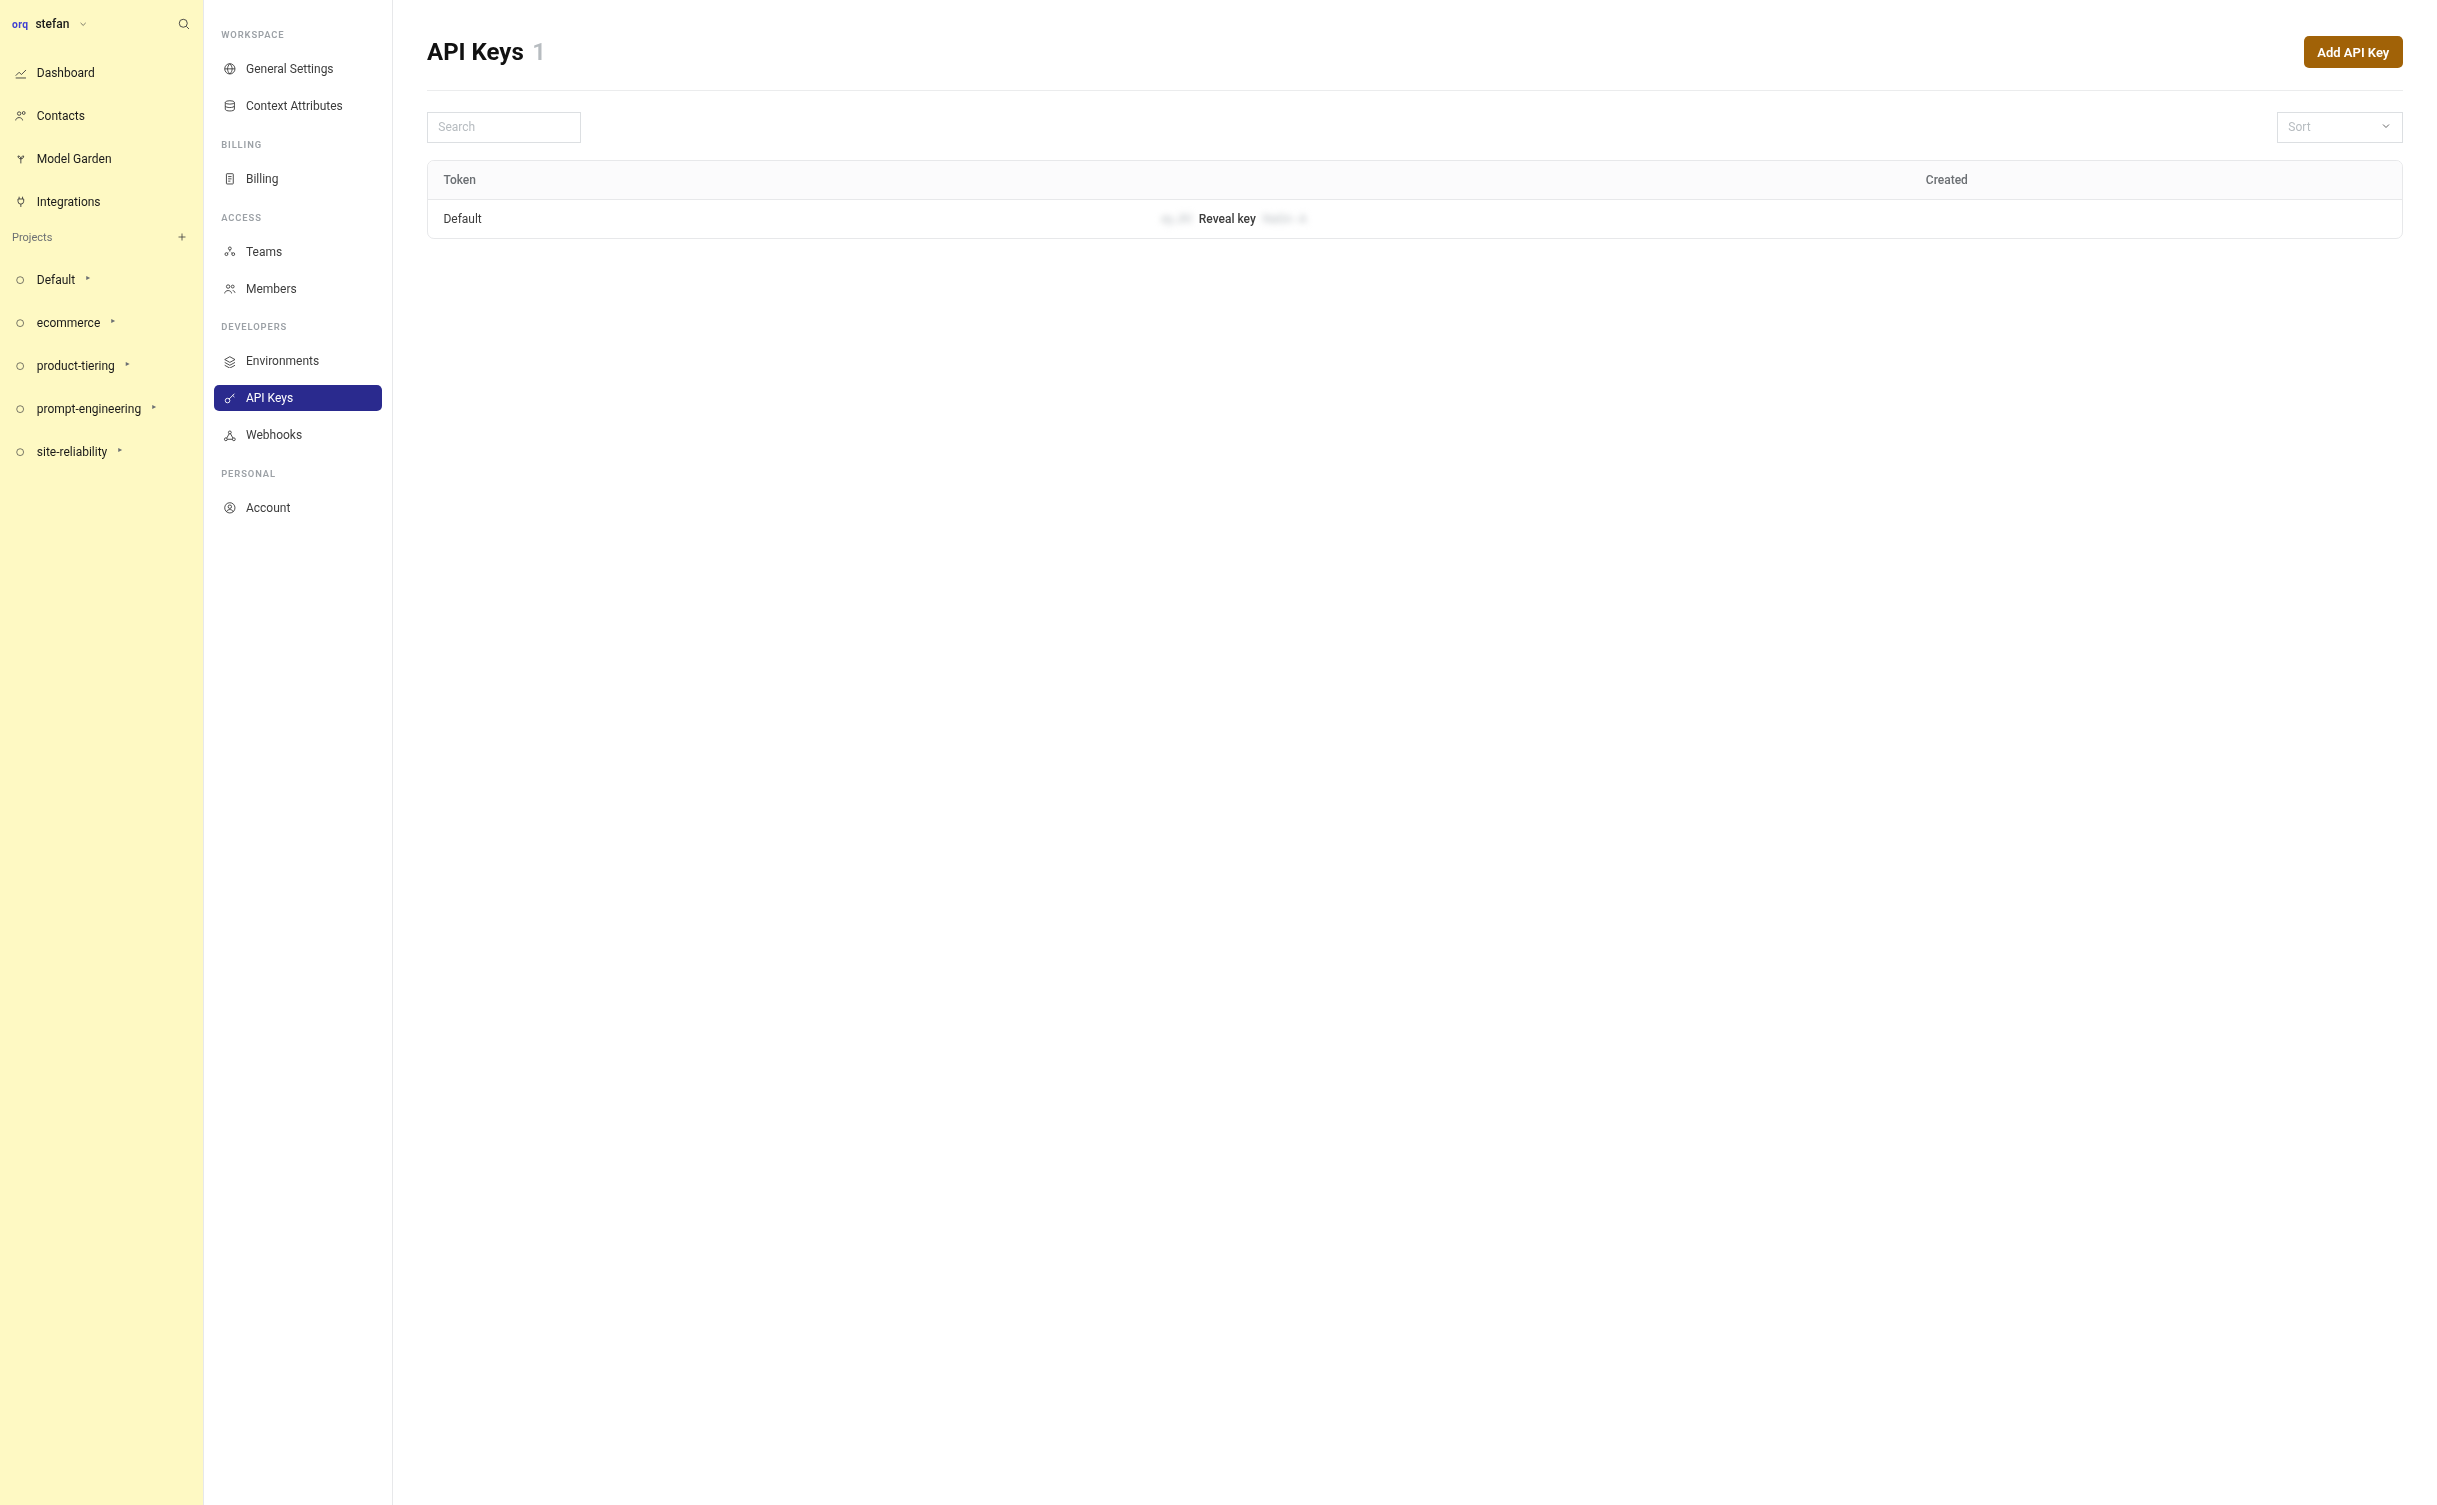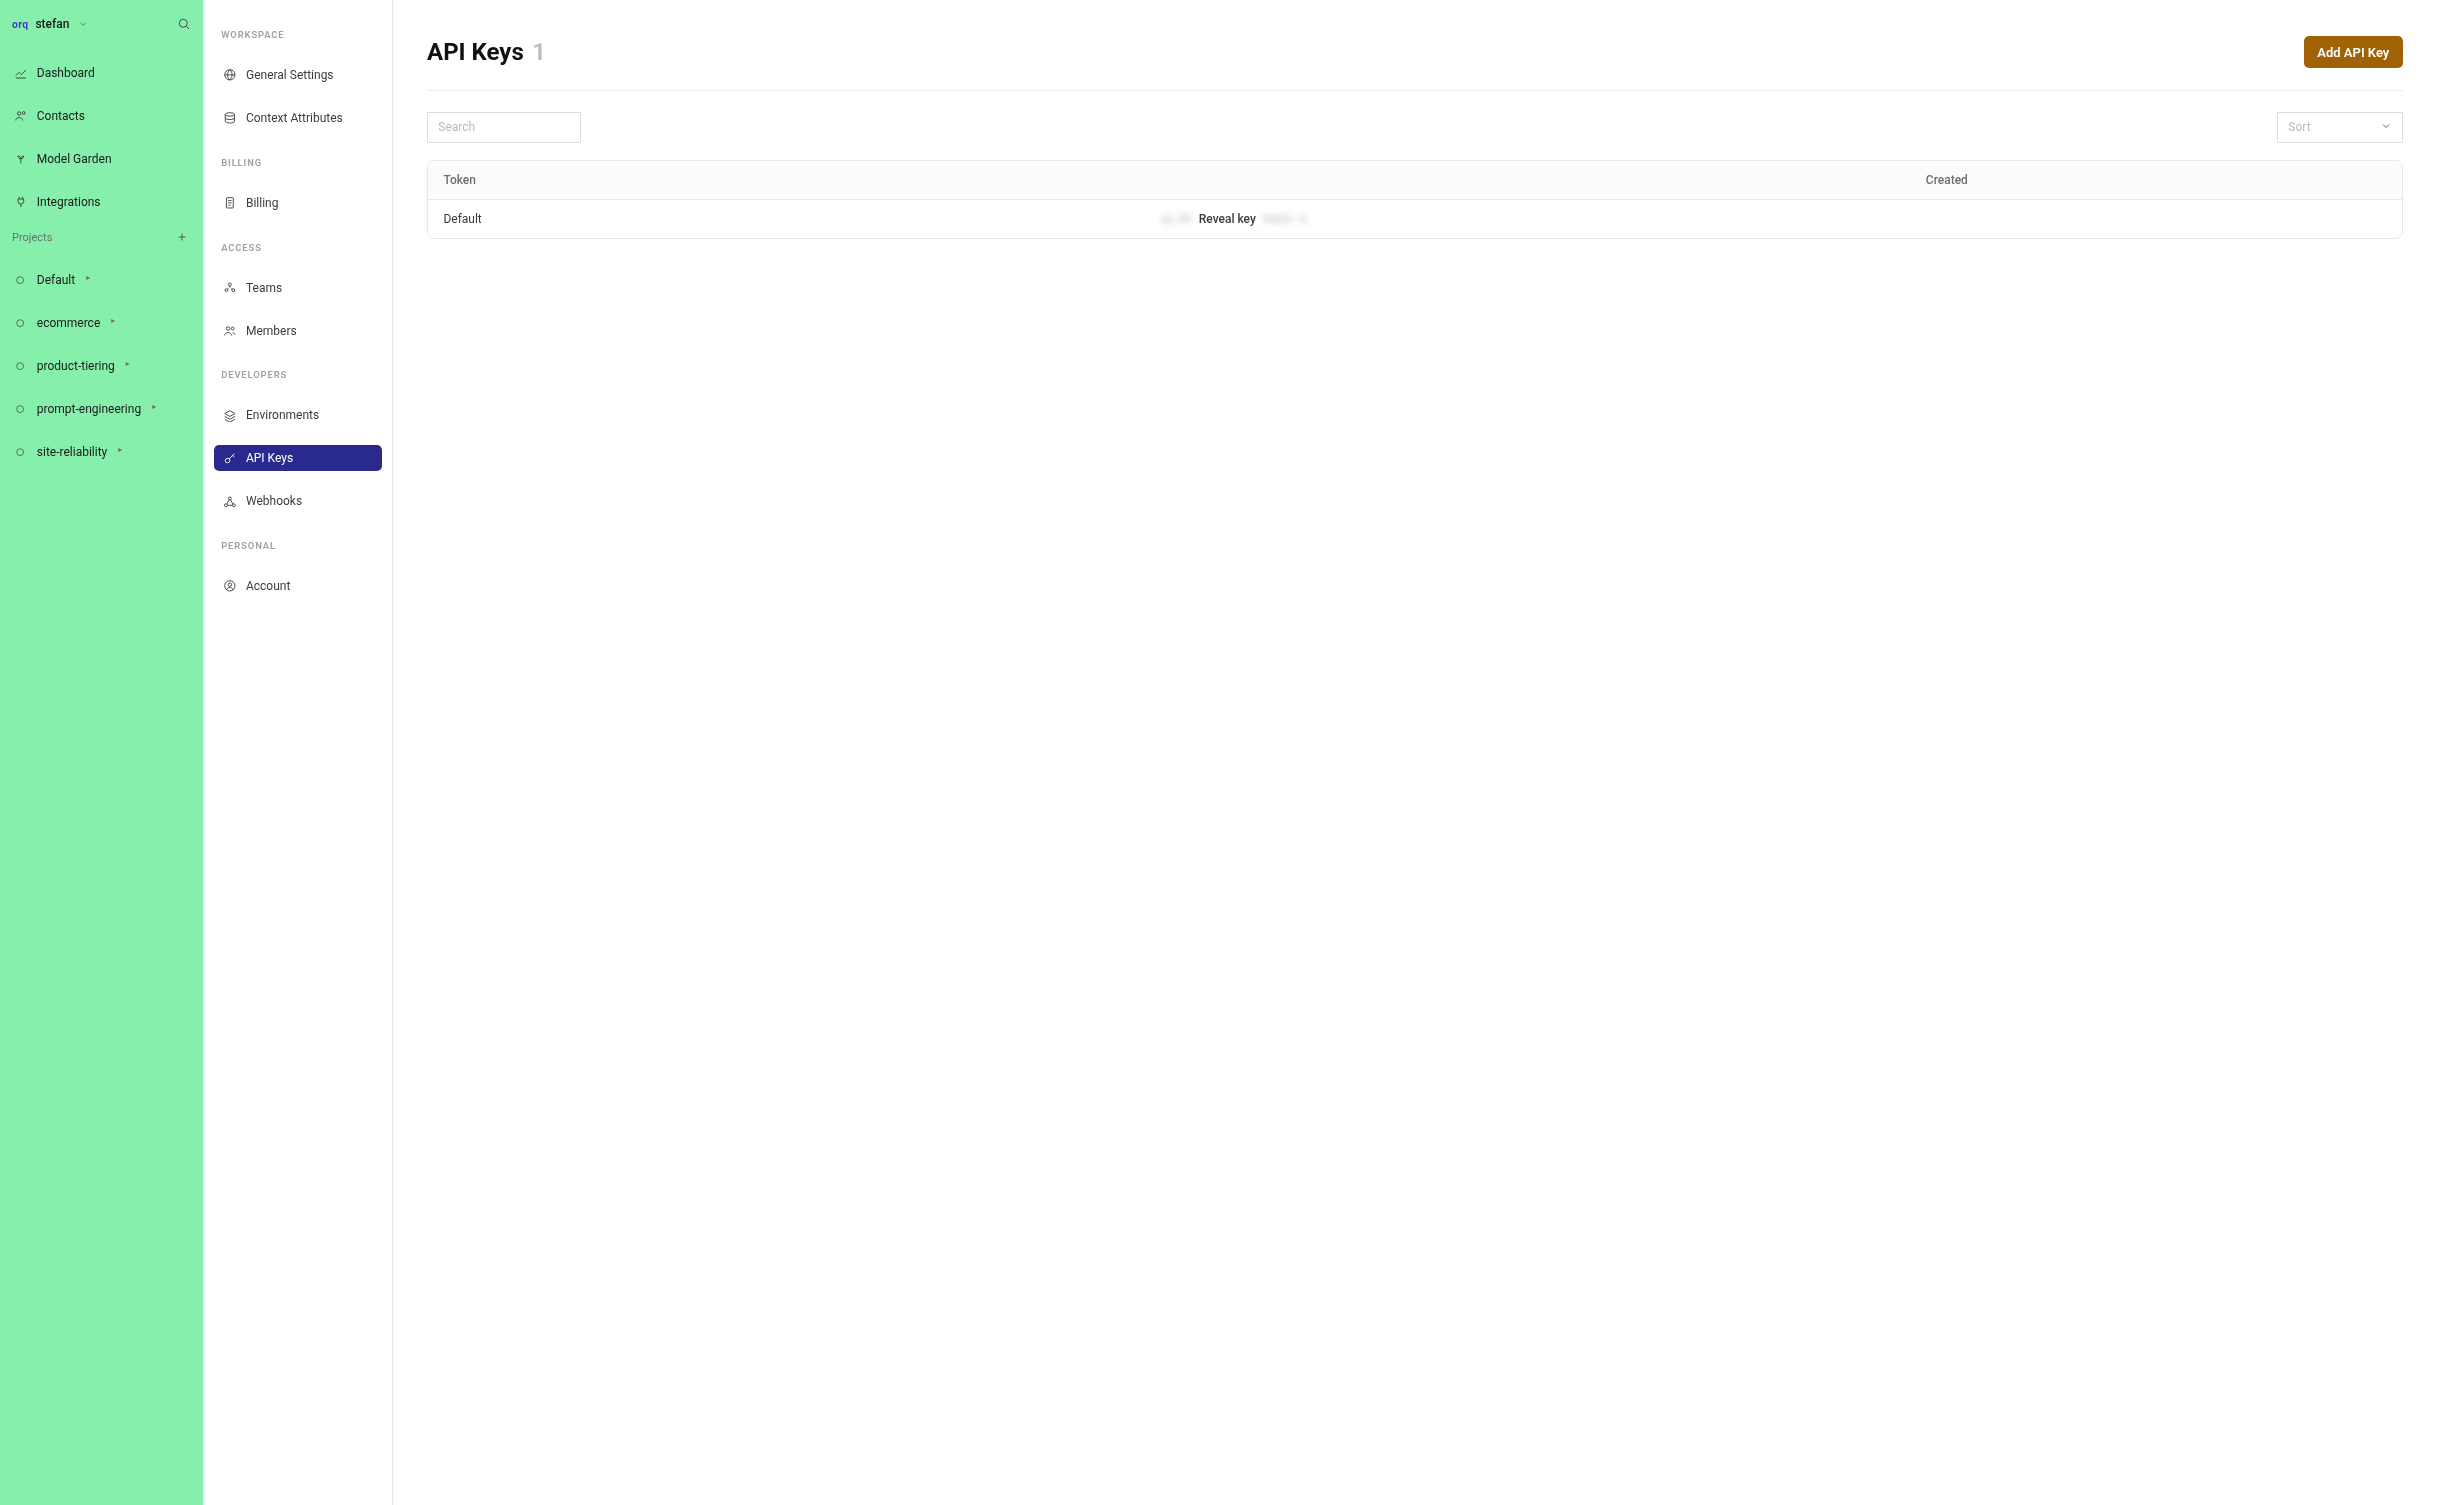--- a/index.html
+++ b/index.html
@@ -1,30 +1,30 @@
 <!DOCTYPE html>
 <html style="font-size:13.7px"><head>
   <meta charset="utf-8">
   <style>
     * { margin: 0; padding: 0; box-sizing: border-box; font-family: -apple-system, BlinkMacSystemFont, "Segoe UI", Roboto, Helvetica, Arial, sans-serif; }
     body { background: #f3f4f5; color: #111; font-size: 12px; display: flex; height: 100vh; overflow: hidden; }
 
     
-    .sidebar1 { width: 203px; background: #86efac; display: flex; flex-direction: column; padding: 12px 8.6px 8.6px 8.6px; }
+    .sidebar1 { width: 203px; background: #fef9c3; display: flex; flex-direction: column; padding: 12px 8.6px 8.6px 8.6px; }
     .workspace-row { display: flex; align-items: center; justify-content: space-between; padding: 5.1px 3.4px 12px 3.4px; }
     .workspace-left { display: flex; align-items: center; gap: 6.9px; cursor: pointer; }
     .org-logo { color: #3f3fd1; font-weight: 700; font-size: 10.3px; letter-spacing: 0.4px; }
     .workspace-name { font-weight: 500; font-size: 12px; color: #1a1a1a; }
     .nav1-item, .proj-item { display: flex; align-items: flex-start; gap: 9.4px; padding: 6px 5.1px; border-radius: 5.1px; color: #1a1a1a; cursor: pointer; font-size: 12px; margin-top: 17px; }
     .nav1-icon, .proj-dot, .sub-icon { width: 13.7px; height: 13.7px; display: inline-flex; align-items: center; justify-content: center; flex-shrink: 0; }
     .sidebar1-section-title { font-size: 11px; color: #6b6f73; padding: 15.4px 5.1px 6px 3.4px; display: flex; align-items: center; justify-content: space-between; }
     .proj-arrow { color: #6b6f73; font-size: 7.7px; margin-left: 1.7px; }
 
     
-    .sidebar2 { width: 190px; background: #ffffff; border-left: 0.9px solid #e7e8ea; border-right: 0.9px solid #e7e8ea; padding: 20.6px 10.3px 10.3px 10.3px; display: flex; flex-direction: column; gap: 17px; }
+    .sidebar2 { width: 190px; background: #ffffff; border-left: 0.9px solid #e7e8ea; border-right: 0.9px solid #e7e8ea; padding: 20.6px 10.3px 10.3px 10.3px; display: flex; flex-direction: column; gap: 11px; }
     .sub-group-label { font-size: 9.4px; letter-spacing: 0.9px; color: #9ca1a6; font-weight: 600; padding: 8.6px 6.9px 5.1px 6.9px; }
     .sub-item { display: flex; align-items: center; gap: 9.4px; padding: 6px 8.6px; border-radius: 5.1px; color: #3c3c3c; cursor: pointer; font-size: 12px; }
     .sub-item.active { background: #2a2a8e; color: #ffffff; }
     .sub-item.active .sub-icon svg { stroke: #ffffff; }
 
     
     .main { flex: 1; background: #ffffff; padding: 36px 34px; overflow: auto; }
     .page-header { display: flex; align-items: center; justify-content: space-between; border-bottom: 0.9px solid #ebeced; padding-bottom: 22px; }
     .page-title { font-size: 24px; font-weight: 700; color: #111; display: flex; align-items: baseline; gap: 8.6px; }
     .page-title .count { color: #b7bcc0; font-weight: 600; }

